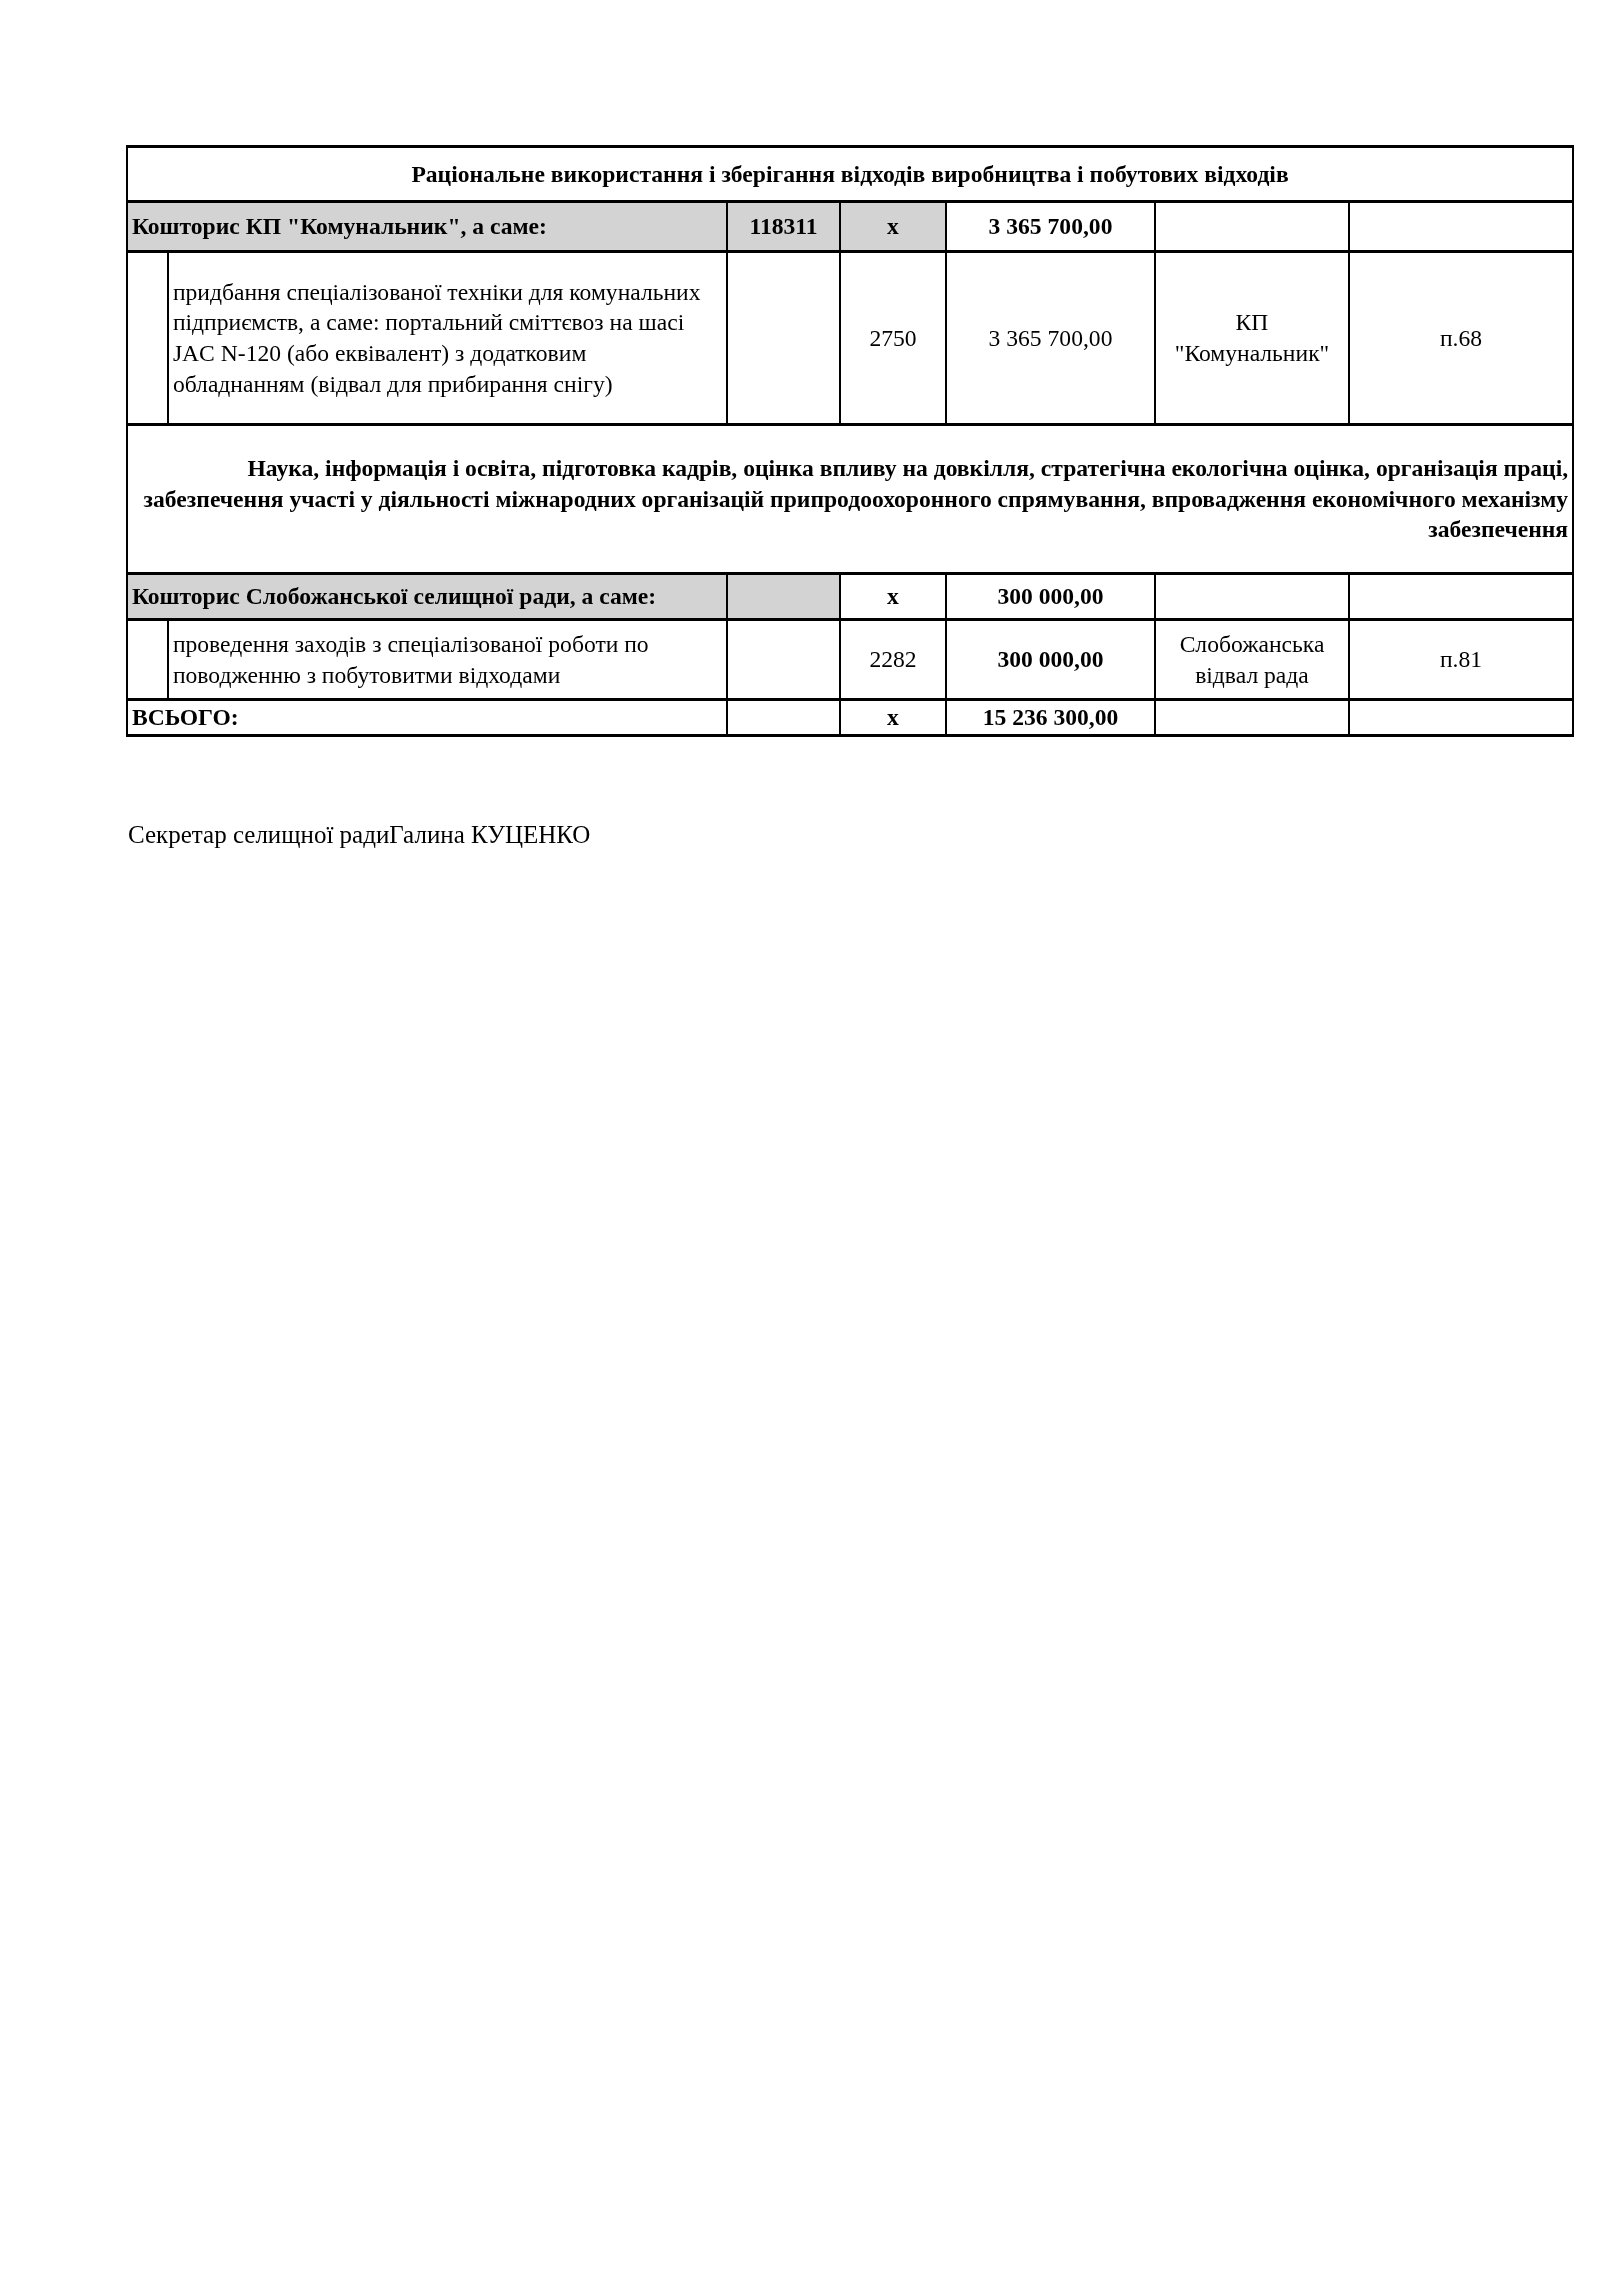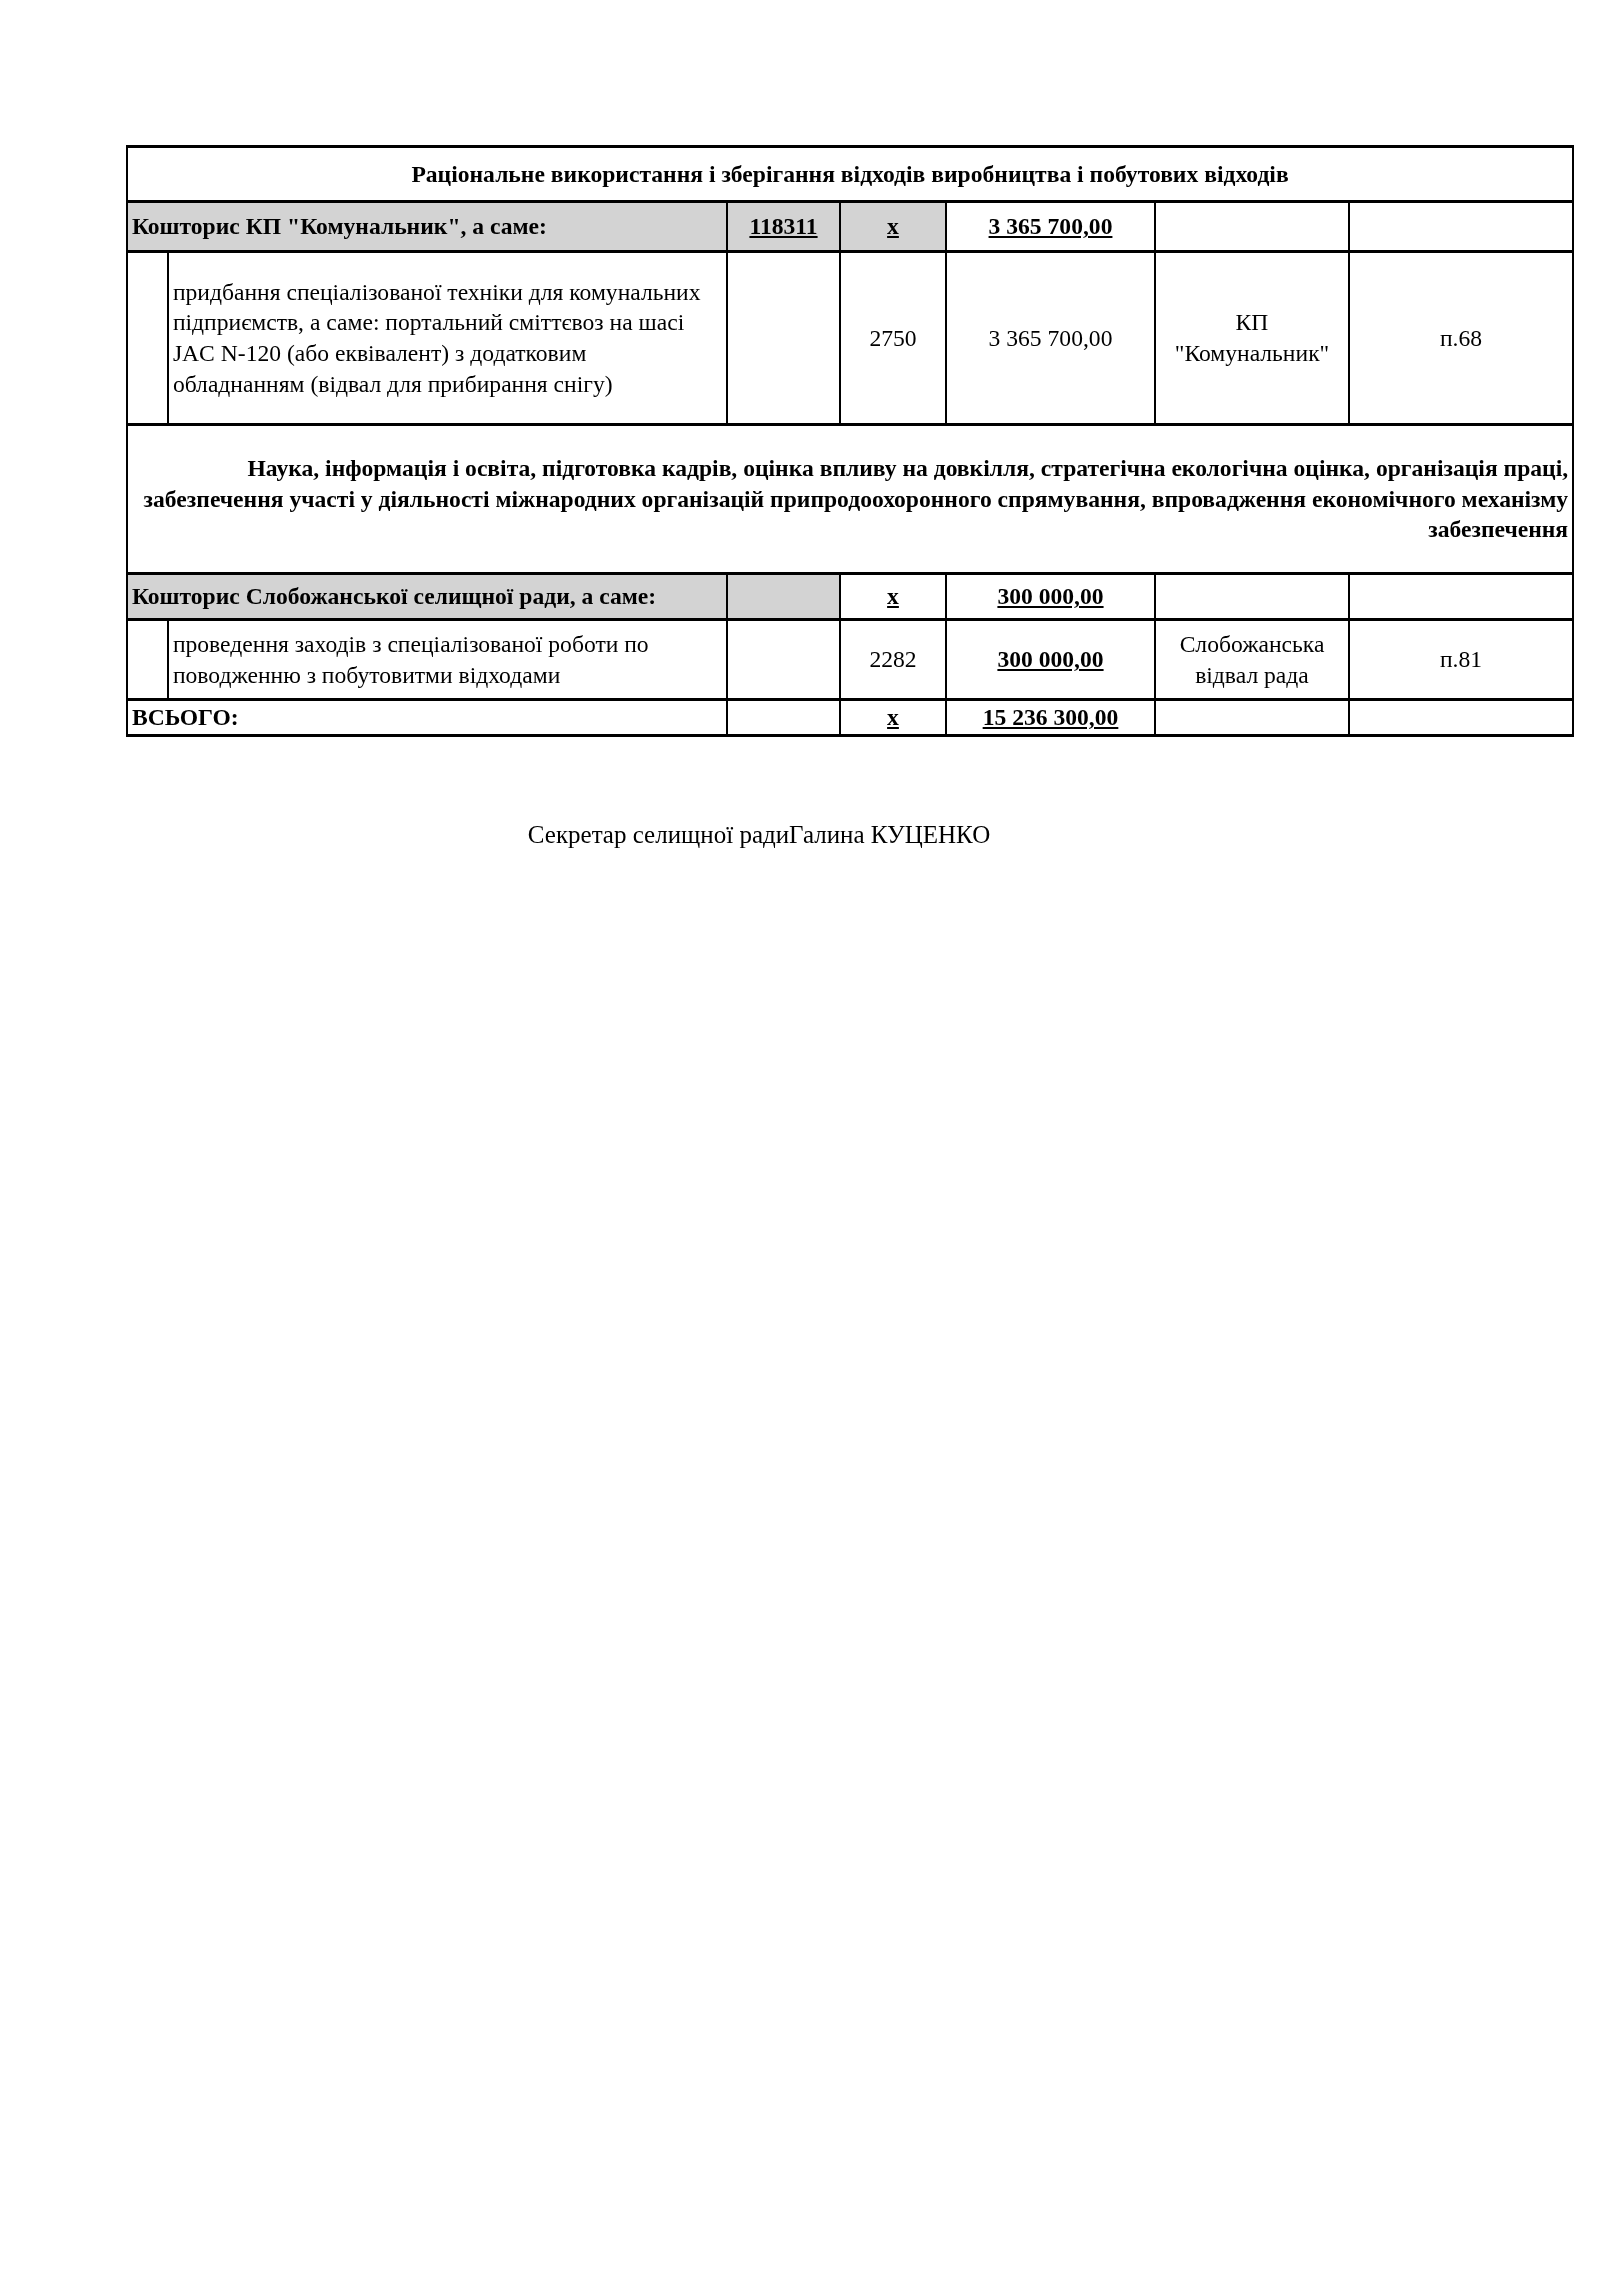--- a/index.html
+++ b/index.html
@@ -53,35 +53,35 @@
     font-weight:bold;
     vertical-align:bottom;
     padding:2.6px 2.6px 7.9px 3.9px;
   }
   .desc{
     line-height:1.45;
     padding:5.2px 9.2px;
     text-align:left;
     margin-left:12px;
   }
-  .num{font-size:25px;text-decoration:underline;}
+  .num{font-size:25px;}
   .total-lbl{
     font-size:30px;
     font-weight:bold;
     text-align:left;
     line-height:1.05;
     padding:0;
   }
   .signature{
     position:absolute;
     left:128px;
     top:821px;
     width:1262px;
     display:flex;
-    justify-content:center;
+    justify-content:flex-start;
     align-items:baseline;
     font-size:25px;
   }
 </style>
 </head>
 <body>
 
 <div class="page">
 
   <table class="budget">

